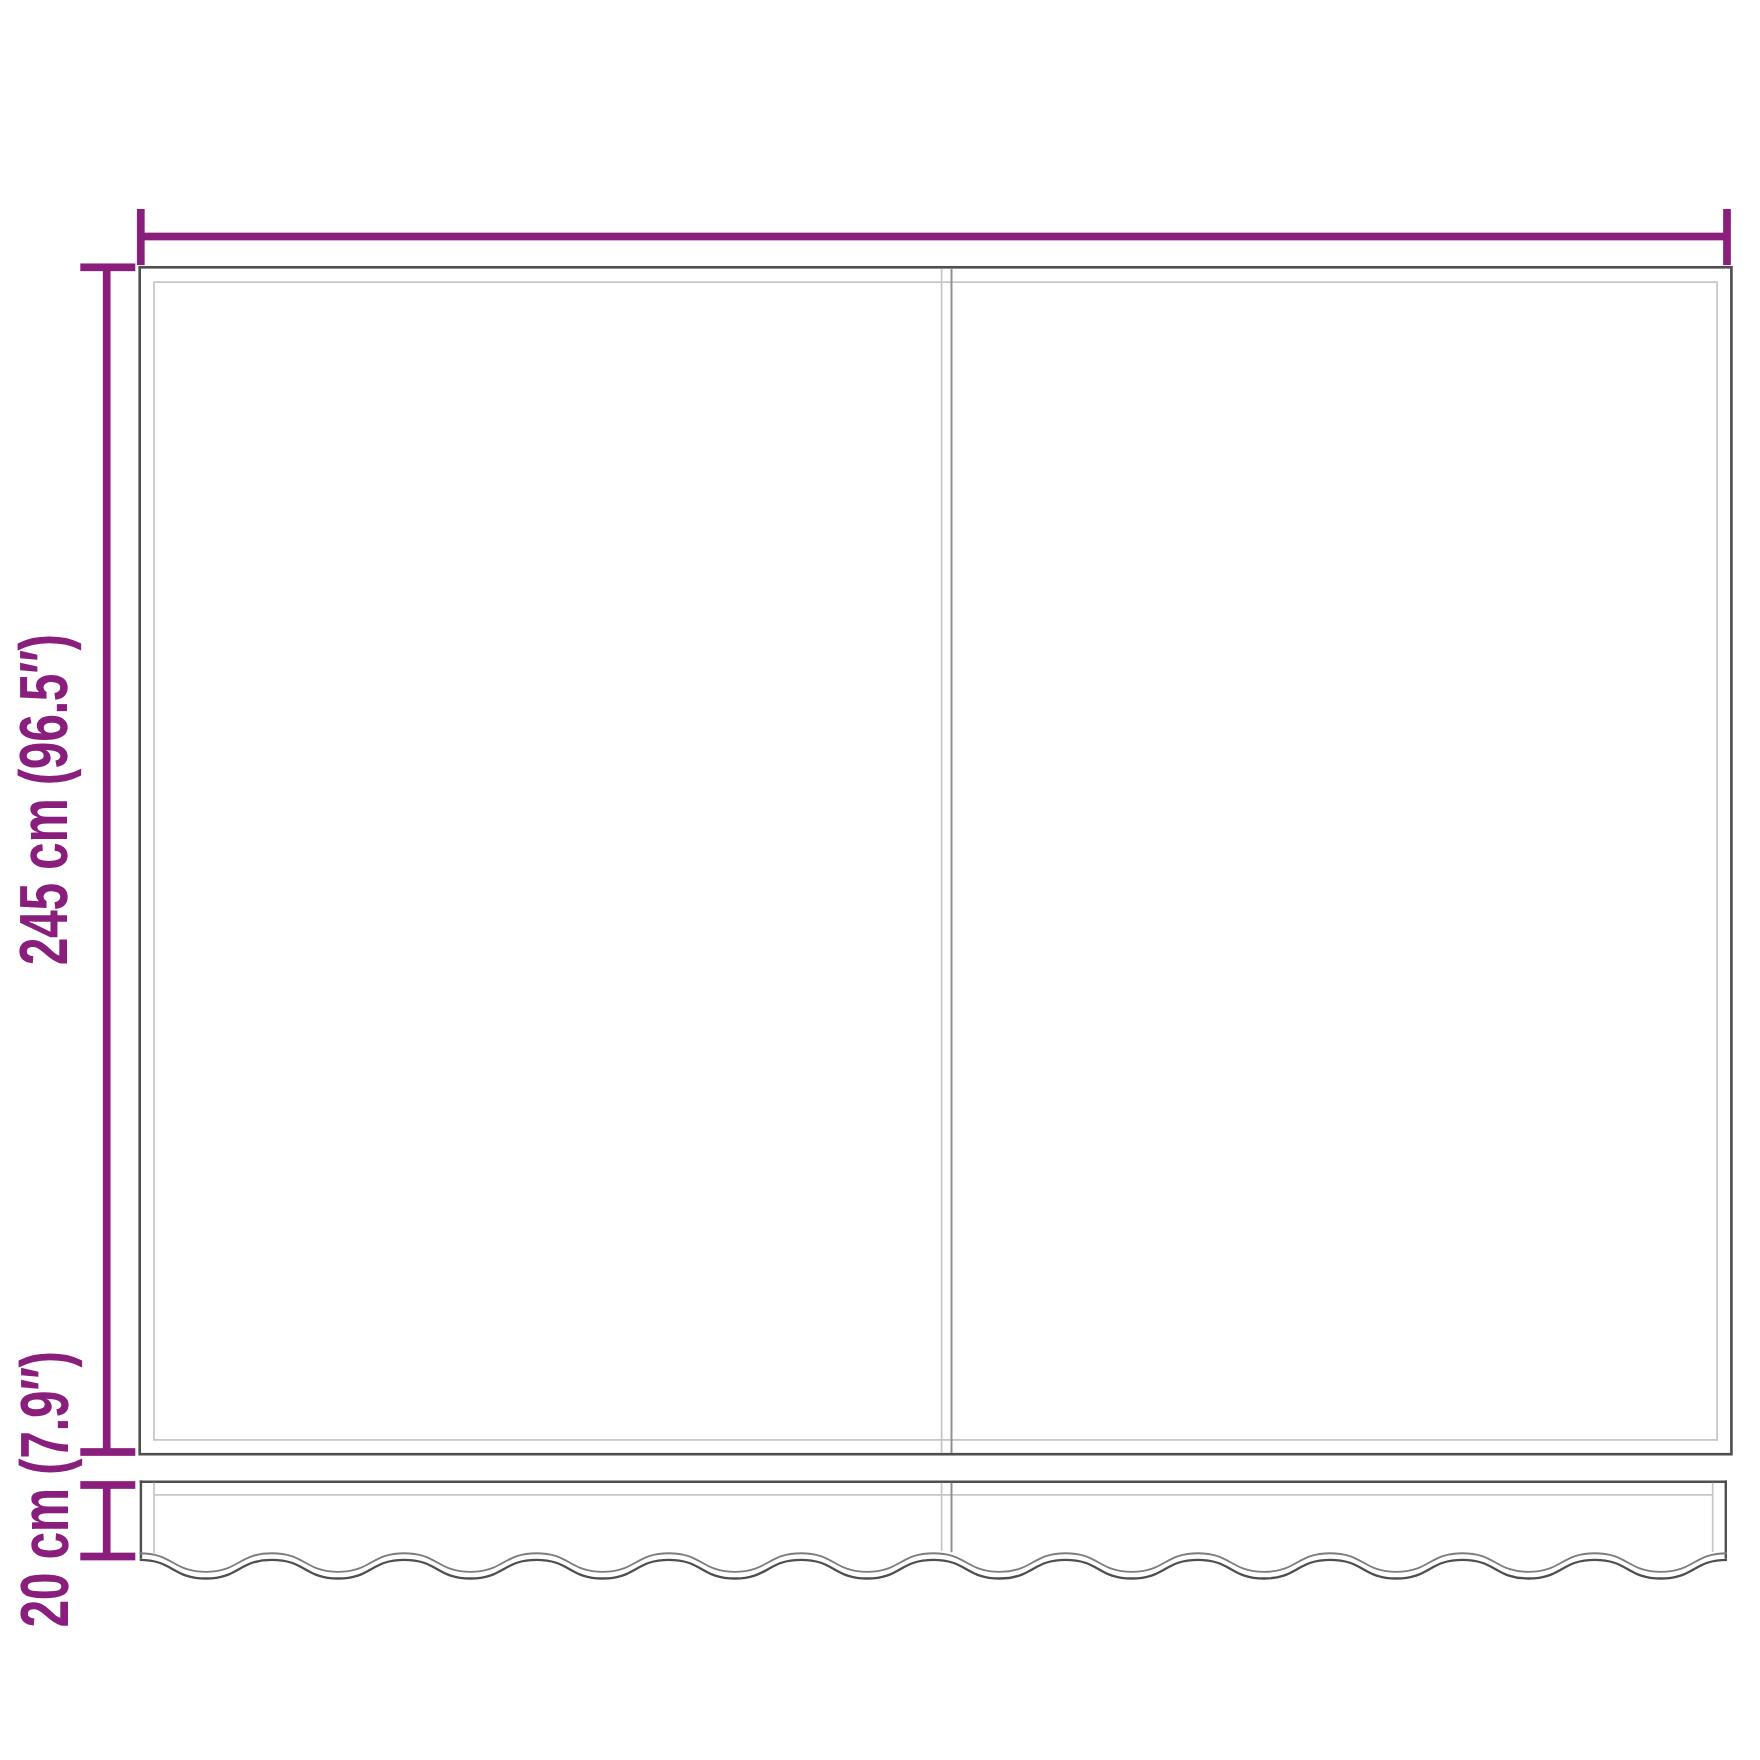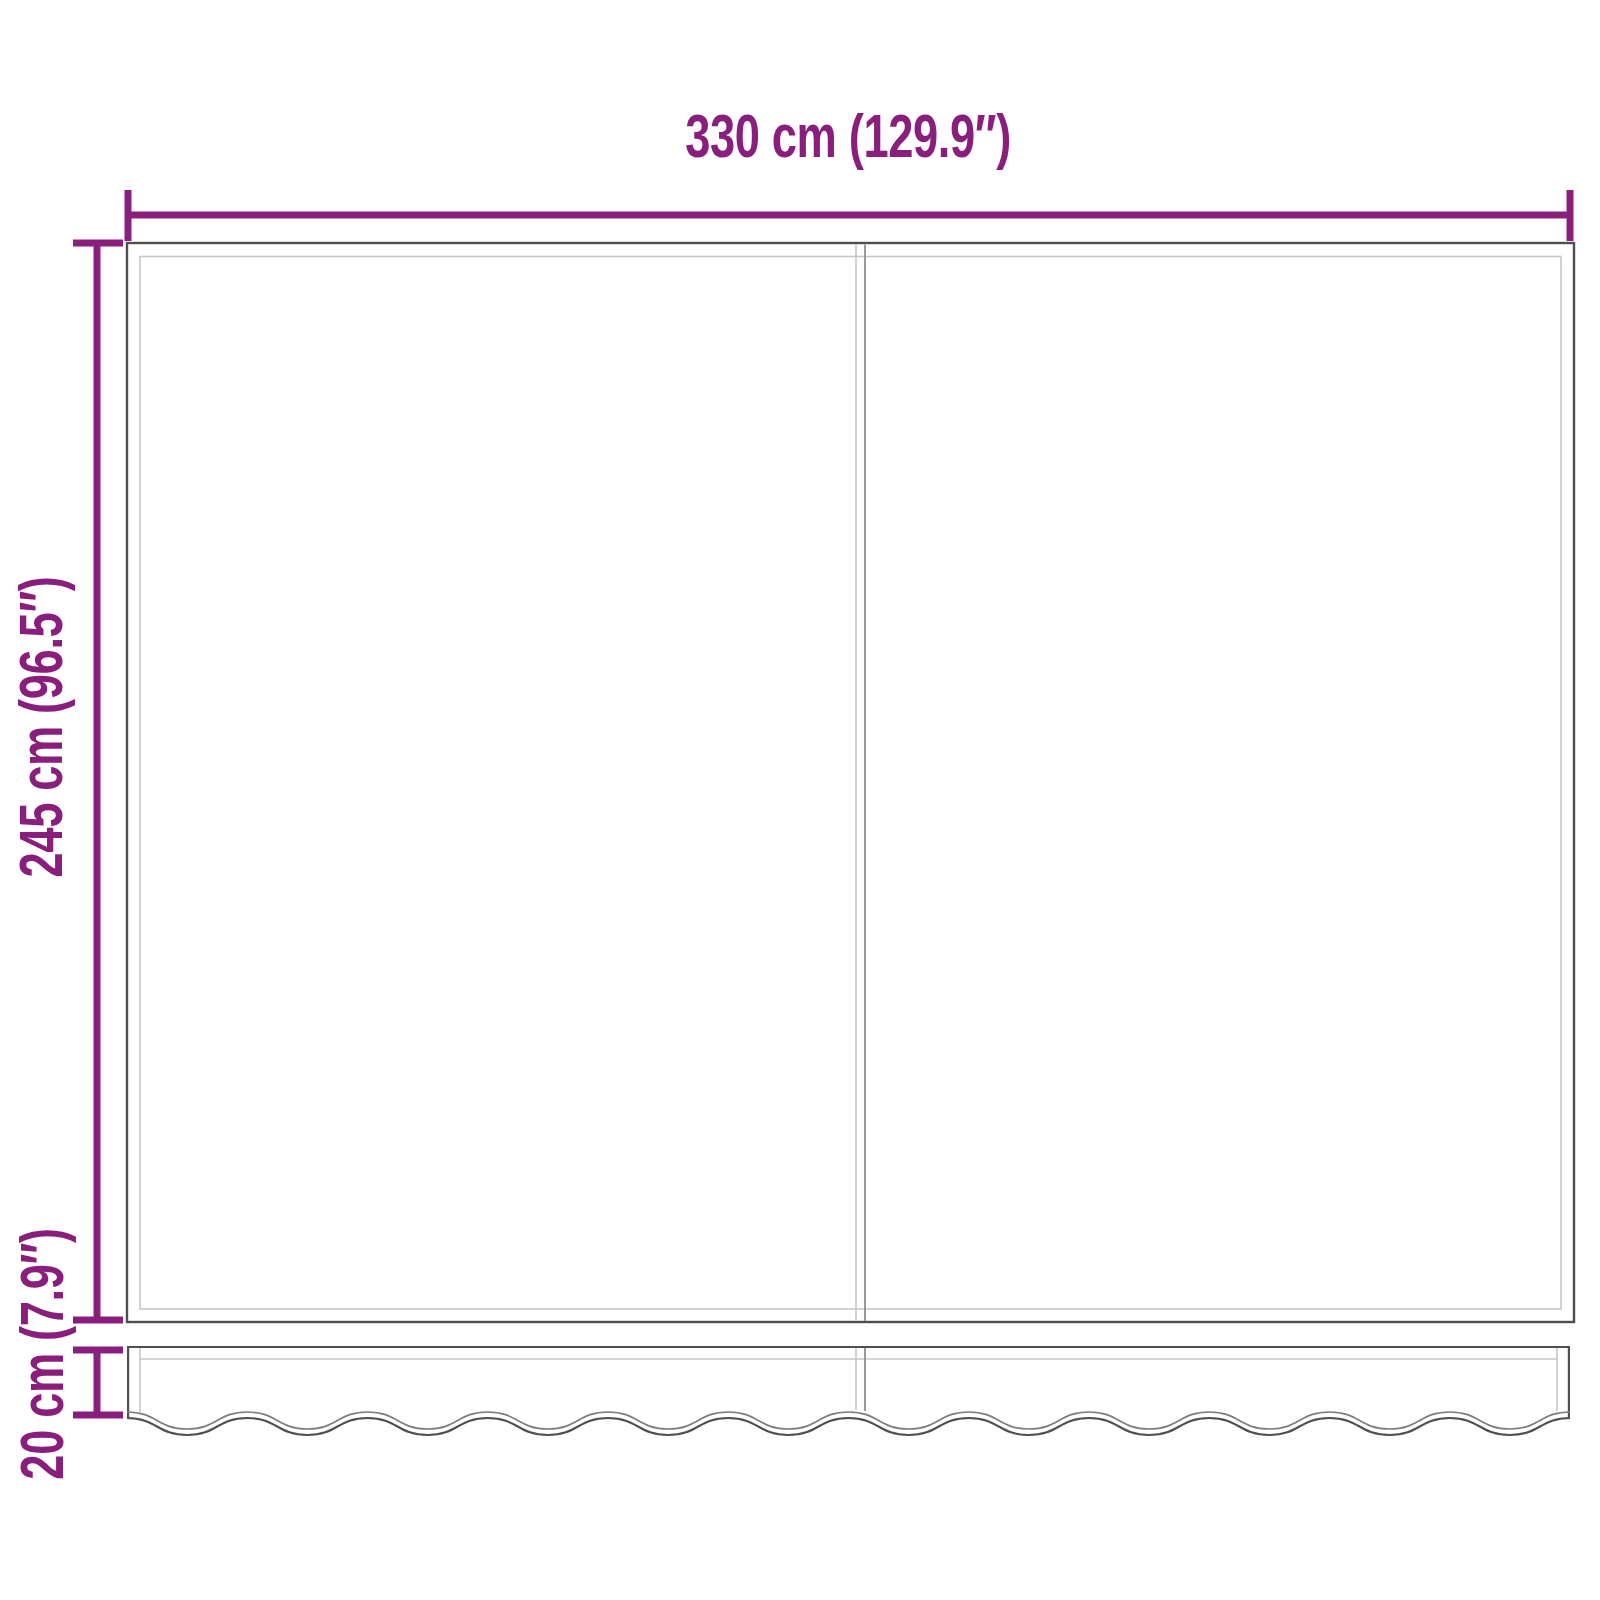--- a/index.html
+++ b/index.html
@@ -86,23 +86,20 @@
       <rect class="fill-dim" x="73" y="1316.5" width="50" height="7"></rect>
     </g>
 
     <g>
       <rect class="fill-dim" x="93.5" y="1350" width="7" height="65"></rect>
       <rect class="fill-dim" x="73" y="1346.5" width="50" height="7"></rect>
       <rect class="fill-dim" x="73" y="1411.5" width="50" height="7"></rect>
     </g>
   </svg>
 
-  <div class="dim-label" style="left:848px; top:136px;">
-    <span class="condense">330 cm (129.9″)</span>
-  </div>
 
   <div class="dim-label rotated" style="left:41px; top:727px;">
     <span class="condense">245 cm (96.5″)</span>
   </div>
 
   <div class="dim-label rotated" style="left:42px; top:1354px;">
     <span class="condense">20 cm (7.9″)</span>
   </div>
 
 </div>

